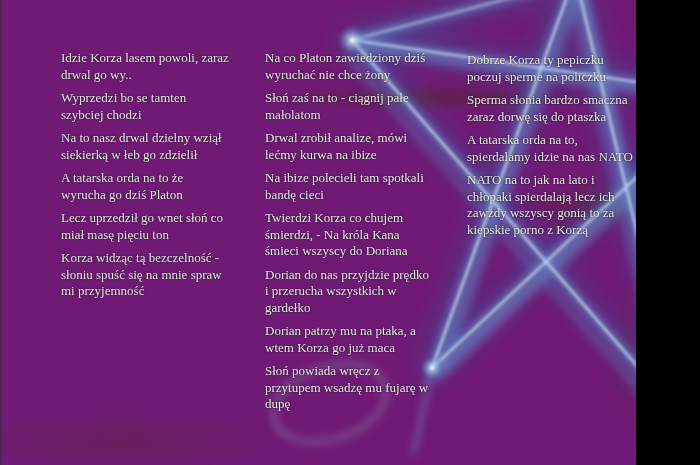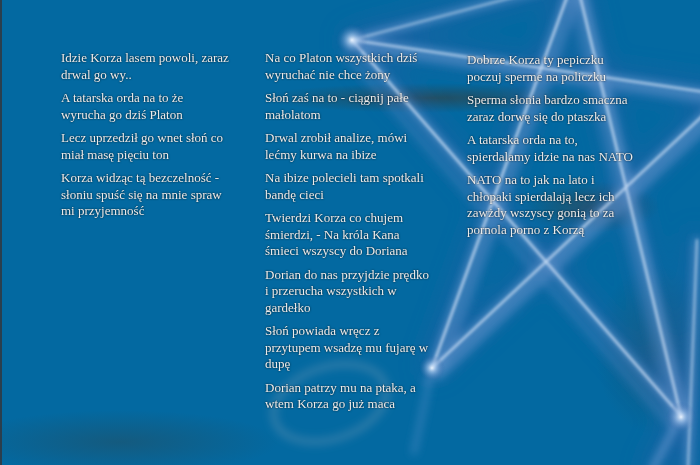--- a/index.html
+++ b/index.html
@@ -1,20 +1,20 @@
 <!DOCTYPE html>
 <html><head>
 <meta charset="utf-8">
 <style>
   html, body { margin: 0; padding: 0; background: #000; }
   .scene {
     position: relative;
-    width: 700px;
+    width: 636px;
     height: 465px;
-    background: #0369a1;
+    background: #701a75;
     overflow: hidden;
     font-family: "Liberation Serif", "DejaVu Serif", serif;
   }
   .bg-svg {
     position: absolute;
     left: 0; top: 0;
     width: 700px; height: 465px;
     display: block;
   }
   .col {
@@ -122,57 +122,61 @@
       <circle cx="432" cy="368" r="13" fill="url(#knotGrad)"></circle>
       <circle cx="681" cy="417" r="15" fill="url(#knotGrad)"></circle>
     </g>
 
     <rect x="0" y="0" width="2" height="465" fill="#34343a" opacity="0.8"></rect>
   </svg>
 
   <div class="col col-1">
     <p>Idzie Korza lasem powoli, zaraz
 drwal go wy..</p>
+    <p>Wyprzedzi bo se tamten
+szybciej chodzi</p>
+    <p>Na to nasz drwal dzielny wziął
+siekierką w łeb go zdzielił</p>
     <p>A tatarska orda na to że
 wyrucha go dziś Platon</p>
     <p>Lecz uprzedził go wnet słoń co
 miał masę pięciu ton</p>
     <p>Korza widząc tą bezczelność -
 słoniu spuść się na mnie spraw
 mi przyjemność</p>
   </div>
 
   <div class="col col-2">
-    <p>Na co Platon wszystkich dziś
+    <p>Na co Platon zawiedziony dziś
 wyruchać nie chce żony</p>
     <p>Słoń zaś na to - ciągnij pałe
 małolatom</p>
     <p>Drwal zrobił analize, mówi
 lećmy kurwa na ibize</p>
     <p>Na ibize polecieli tam spotkali
 bandę cieci</p>
     <p>Twierdzi Korza co chujem
 śmierdzi, - Na króla Kana
 śmieci wszyscy do Doriana</p>
     <p>Dorian do nas przyjdzie prędko
 i przerucha wszystkich w
 gardełko</p>
+    <p>Dorian patrzy mu na ptaka, a
+wtem Korza go już maca</p>
     <p>Słoń powiada wręcz z
 przytupem wsadzę mu fujarę w
 dupę</p>
-    <p>Dorian patrzy mu na ptaka, a
-wtem Korza go już maca</p>
   </div>
 
   <div class="col col-3">
     <p>Dobrze Korza ty pepiczku
 poczuj sperme na policzku</p>
     <p>Sperma słonia bardzo smaczna
 zaraz dorwę się do ptaszka</p>
     <p>A tatarska orda na to,
 spierdalamy idzie na nas NATO</p>
     <p>NATO na to jak na lato i
 chłopaki spierdalają lecz ich
 zawżdy wszyscy gonią to za
-pornola porno z Korzą</p>
+kiepskie porno z Korzą</p>
   </div>
 
 </div>
 
 </body></html>

